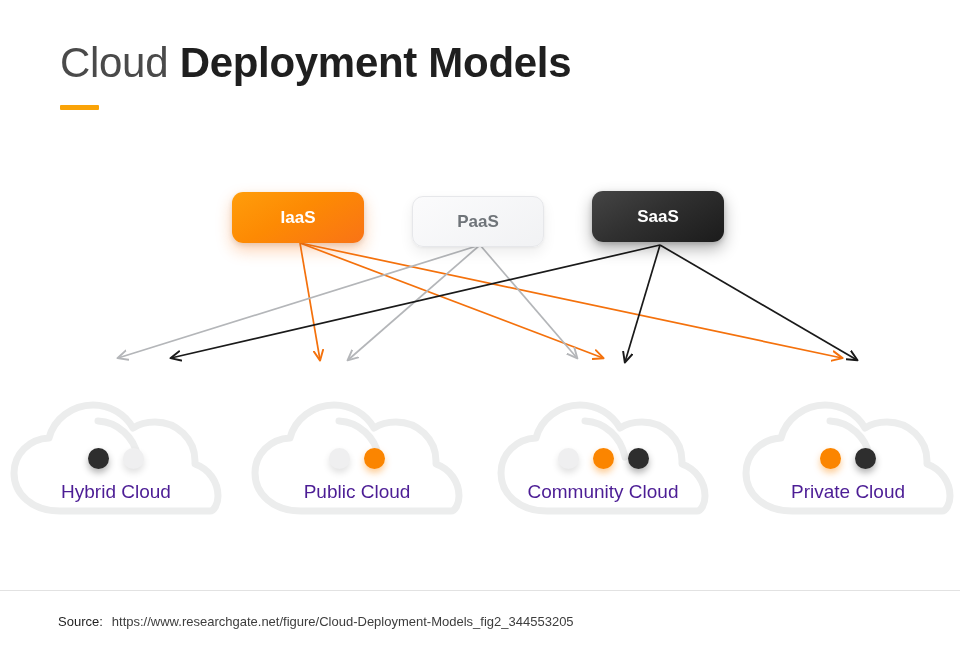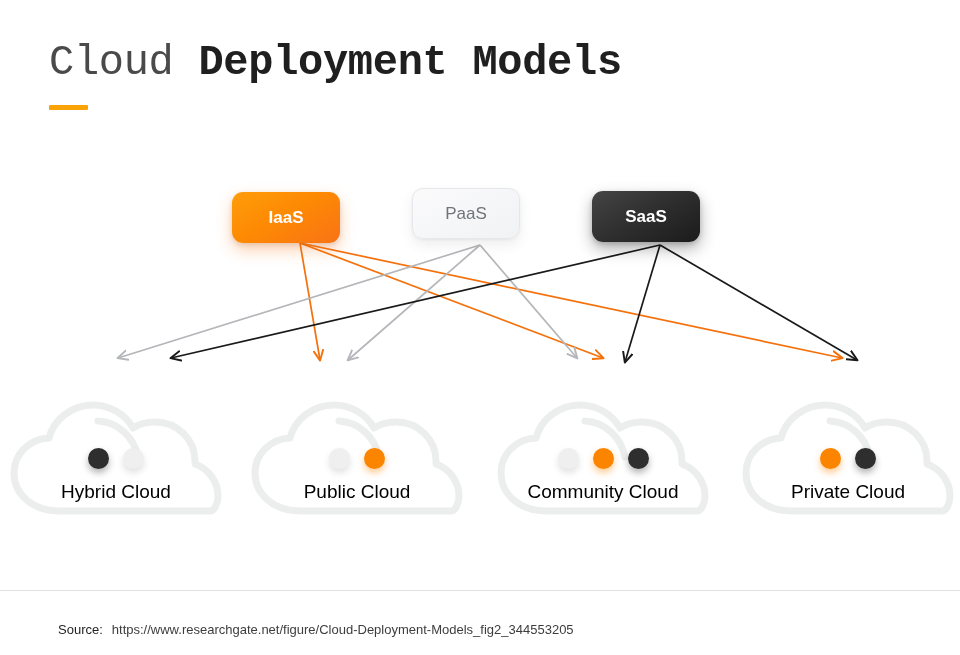--- a/index.html
+++ b/index.html
@@ -11,23 +11,22 @@
     height: 655px;
     background: #ffffff;
     font-family: "Liberation Sans", sans-serif;
     overflow: hidden;
     position: relative;
   }
 
   
   #header {
     position: absolute;
-    left: 49px;
+    left: 60px;
     top: 40px;
-    font-family: Liberation Mono, monospace;
   }
   #page-title {
     font-size: 42px;
     line-height: 1.1;
     color: #2b2b2b;
     white-space: nowrap;
     letter-spacing: -0.3px;
   }
   #title-light {
     font-weight: 300;
@@ -58,45 +57,45 @@
     left: 0;
     top: 0;
     width: 960px;
     height: 655px;
     pointer-events: none;
   }
 
   
   .pill {
     position: absolute;
-    width: 108px;
+    width: 132px;
     height: 51px;
     border-radius: 11px;
     display: flex;
     align-items: center;
     justify-content: center;
     font-size: 17px;
     font-weight: 600;
     box-sizing: border-box;
   }
   #pill-iaas {
     left: 232px;
     top: 192px;
     background: linear-gradient(150deg, #ff9d0b 0%, #fd8a03 45%, #f97316 100%);
     color: #ffffff;
     box-shadow: 0 7px 16px rgba(249,115,22,0.33), 0 2px 5px rgba(0,0,0,0.12);
   }
   #pill-paas {
     left: 412px;
-    top: 188px;
+    top: 196px;
     background: linear-gradient(150deg, #fbfbfc 0%, #f1f2f4 100%);
     color: #6f7479;
     border: 1px solid #e6e7ea;
     box-shadow: 0 6px 14px rgba(0,0,0,0.07), 0 1px 3px rgba(0,0,0,0.05);
-    font-weight: 400;
+    font-weight: 700;
   }
   #pill-saas {
     left: 592px;
     top: 191px;
     background: linear-gradient(150deg, #454545 0%, #303030 45%, #1b1b1b 100%);
     color: #ffffff;
     box-shadow: 0 7px 16px rgba(0,0,0,0.3), 0 2px 5px rgba(0,0,0,0.16);
   }
 
   
@@ -135,21 +134,21 @@
   .dot-orange{ background: #fb8500; box-shadow: 0 4px 7px rgba(251,133,0,0.42); }
 
   .cloud-label {
     position: absolute;
     left: 0;
     right: 0;
     top: 96px;
     text-align: center;
     font-size: 19px;
     font-weight: 400;
-    color: #000000;
+    color: #4c1d95;
     white-space: nowrap;
   }
 
   
   #footer-divider {
     position: absolute;
     left: 0;
     top: 590px;
     width: 960px;
     height: 1px;
@@ -164,21 +163,20 @@
     gap: 9px;
     font-size: 13px;
   }
   #footer-label {
     font-weight: 400;
     color: #1f1f1f;
   }
   #footer-url {
     font-weight: 400;
     color: #3d3d3d;
-    margin-top: 8px;
   }
 </style>
 </head>
 <body>
 
 <div id="header">
   <div id="page-title">
     <span id="title-light">Cloud</span>
     <span id="title-bold">Deployment Models</span>
   </div>

